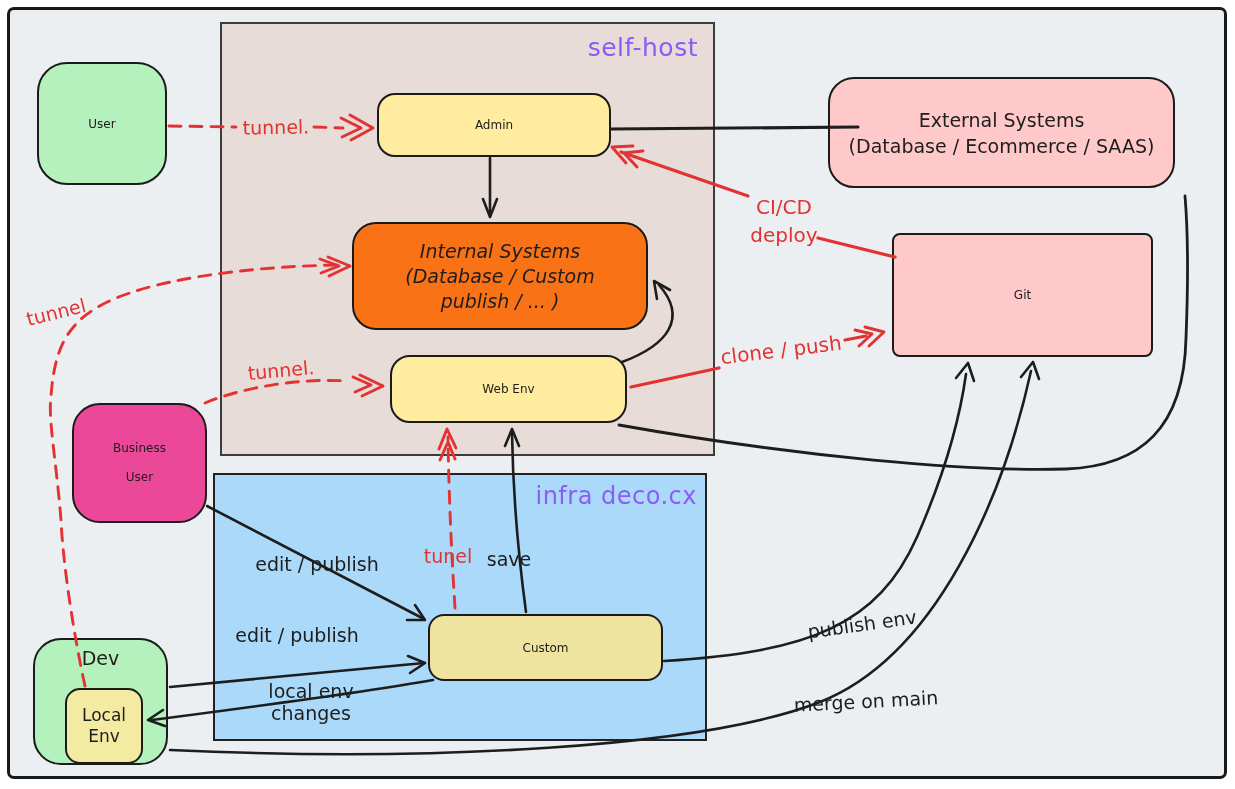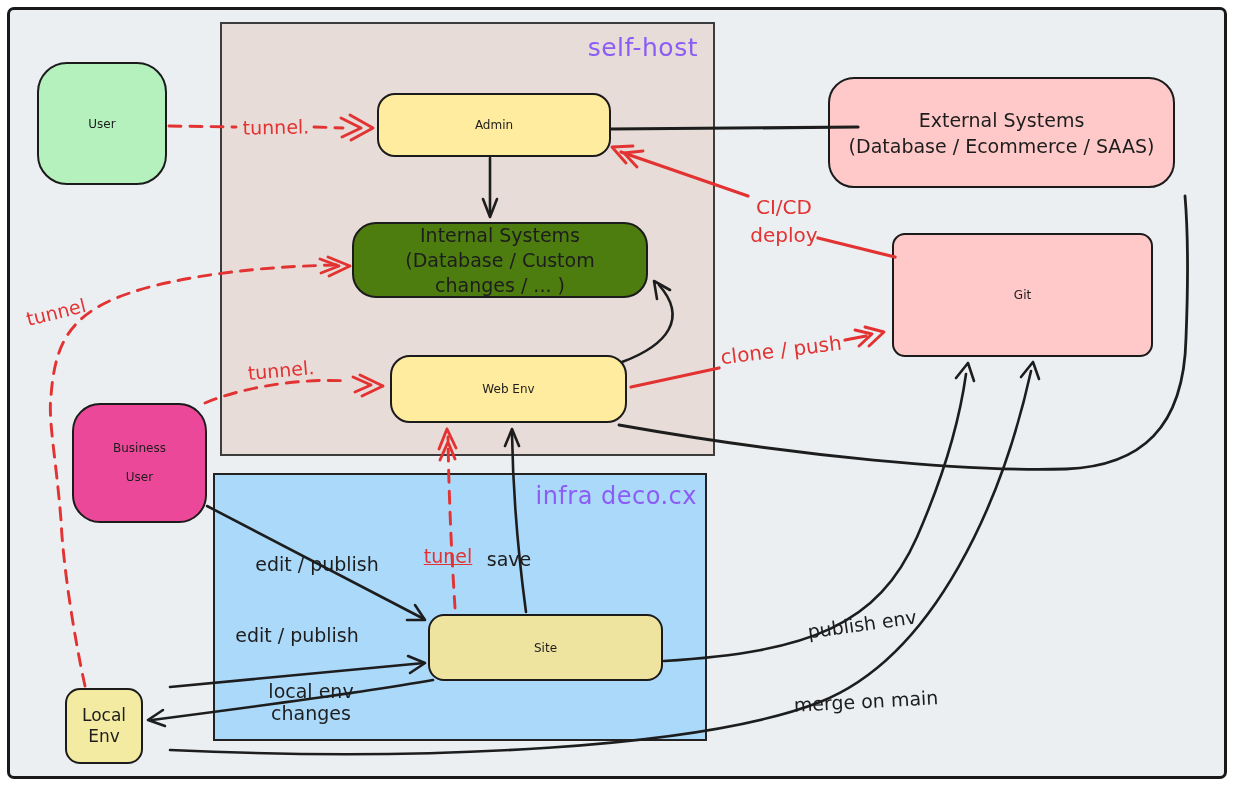--- a/index.html
+++ b/index.html
@@ -52,43 +52,46 @@
 
   <div class="node" style="left: 377px; top: 93px; width: 234px; height: 64px; border-radius: 18px; background-color: rgb(255, 236, 158);">
     <span>Admin</span>
   </div>
 
   <div class="node" style="left: 828px; top: 77px; width: 347px; height: 111px; border-radius: 26px; font-size: 19px; line-height: 26px; background-color: rgb(255, 201, 201);">
     <span>External Systems</span>
     <span>(Database / Ecommerce / SAAS)</span>
   </div>
 
-  <div class="node" style="left: 352px; top: 222px; width: 296px; height: 76px; border-radius: 24px; font-size: 19px; line-height: 25px; background-color: #4d7c0f;">
+  <div class="node" style="left: 352px; top: 222px; width: 296px; height: 108px; border-radius: 24px; font-size: 19px; line-height: 25px; background-color: #f97316; font-style: italic;">
     <span>Internal Systems</span>
     <span>(Database / Custom</span>
-    <span>changes / ... )</span>
+    <span>publish / ... )</span>
   </div>
 
   <div class="node" style="left: 390px; top: 355px; width: 237px; height: 68px; border-radius: 20px; background-color: rgb(255, 236, 158);">
     <span>Web Env</span>
   </div>
 
-  <div class="node" style="left: 892px; top: 233px; width: 261px; height: 124px; border-radius: 13px; background-color: rgb(255, 201, 201);">
+  <div class="node" style="left: 892px; top: 233px; width: 261px; height: 124px; border-radius: 8px; background-color: rgb(255, 201, 201);">
     <span>Git</span>
   </div>
 
   <div class="node" style="left: 72px; top: 403px; width: 135px; height: 120px; border-radius: 28px; line-height: 29px; background-color: #ec4899;">
     <span>Business</span>
     <span>User</span>
   </div>
 
   <div class="node" style="left: 428px; top: 614px; width: 235px; height: 67px; border-radius: 16px; background-color: rgb(239, 227, 160);">
-    <span>Site</span>
+    <span>Custom</span>
   </div>
 
+  <div class="node" style="left: 33px; top: 638px; width: 135px; height: 127px; border-radius: 28px; justify-content: flex-start; padding-top: 5px; font-size: 19px; background-color: rgb(180, 241, 189);">
+    <span>Dev</span>
+  </div>
 
   <div class="node" style="left: 65px; top: 688px; width: 78px; height: 76px; border-radius: 15px; border-width: 2.5px; font-size: 17px; line-height: 21px; background-color: rgb(244, 235, 163);">
     <span>Local</span>
     <span>Env</span>
   </div>
 
   <svg class="arrows" width="1235" height="789" viewBox="0 0 1235 789">
 
     <g>
       <path class="blk" d="M 490,158 L 490,213"></path>
@@ -168,21 +171,21 @@
     <g>
       <path class="redln-thick" d="M 631,387 L 719,368"></path>
       <path class="redln-thick" d="M 845,340 L 866,336"></path>
       <path class="redln" d="M 884,332 L 865,327 M 884,332 L 869,346 M 872,334 L 855,330 M 872,334 L 859,346"></path>
     </g>
   </svg>
 
   <div class="edge-label red" style="left:276px;top:127px;transform:translate(-50%,-50%) rotate(-1deg);">tunnel.</div>
   <div class="edge-label red" style="left:56px;top:312px;transform:translate(-50%,-50%) rotate(-14deg);">tunnel</div>
   <div class="edge-label red" style="left:281px;top:370px;transform:translate(-50%,-50%) rotate(-5deg);">tunnel.</div>
-  <div class="edge-label red" style="left:448px;top:556px;text-decoration:underline;">tunel</div>
+  <div class="edge-label red" style="left:448px;top:556px;">tunel</div>
   <div class="edge-label" style="left:509px;top:559px;">save</div>
   <div class="edge-label red" style="left:784px;top:221px;font-size:20px;line-height:28px;">
     <div>CI/CD</div>
     <div>deploy</div>
   </div>
   <div class="edge-label red" style="left:781px;top:350px;transform:translate(-50%,-50%) rotate(-7deg);font-size:20px;">clone / push</div>
   <div class="edge-label" style="left:317px;top:564px;">edit / publish</div>
   <div class="edge-label" style="left:297px;top:635px;">edit / publish</div>
   <div class="edge-label" style="left:311px;top:702px;">
     <div>local env</div>

